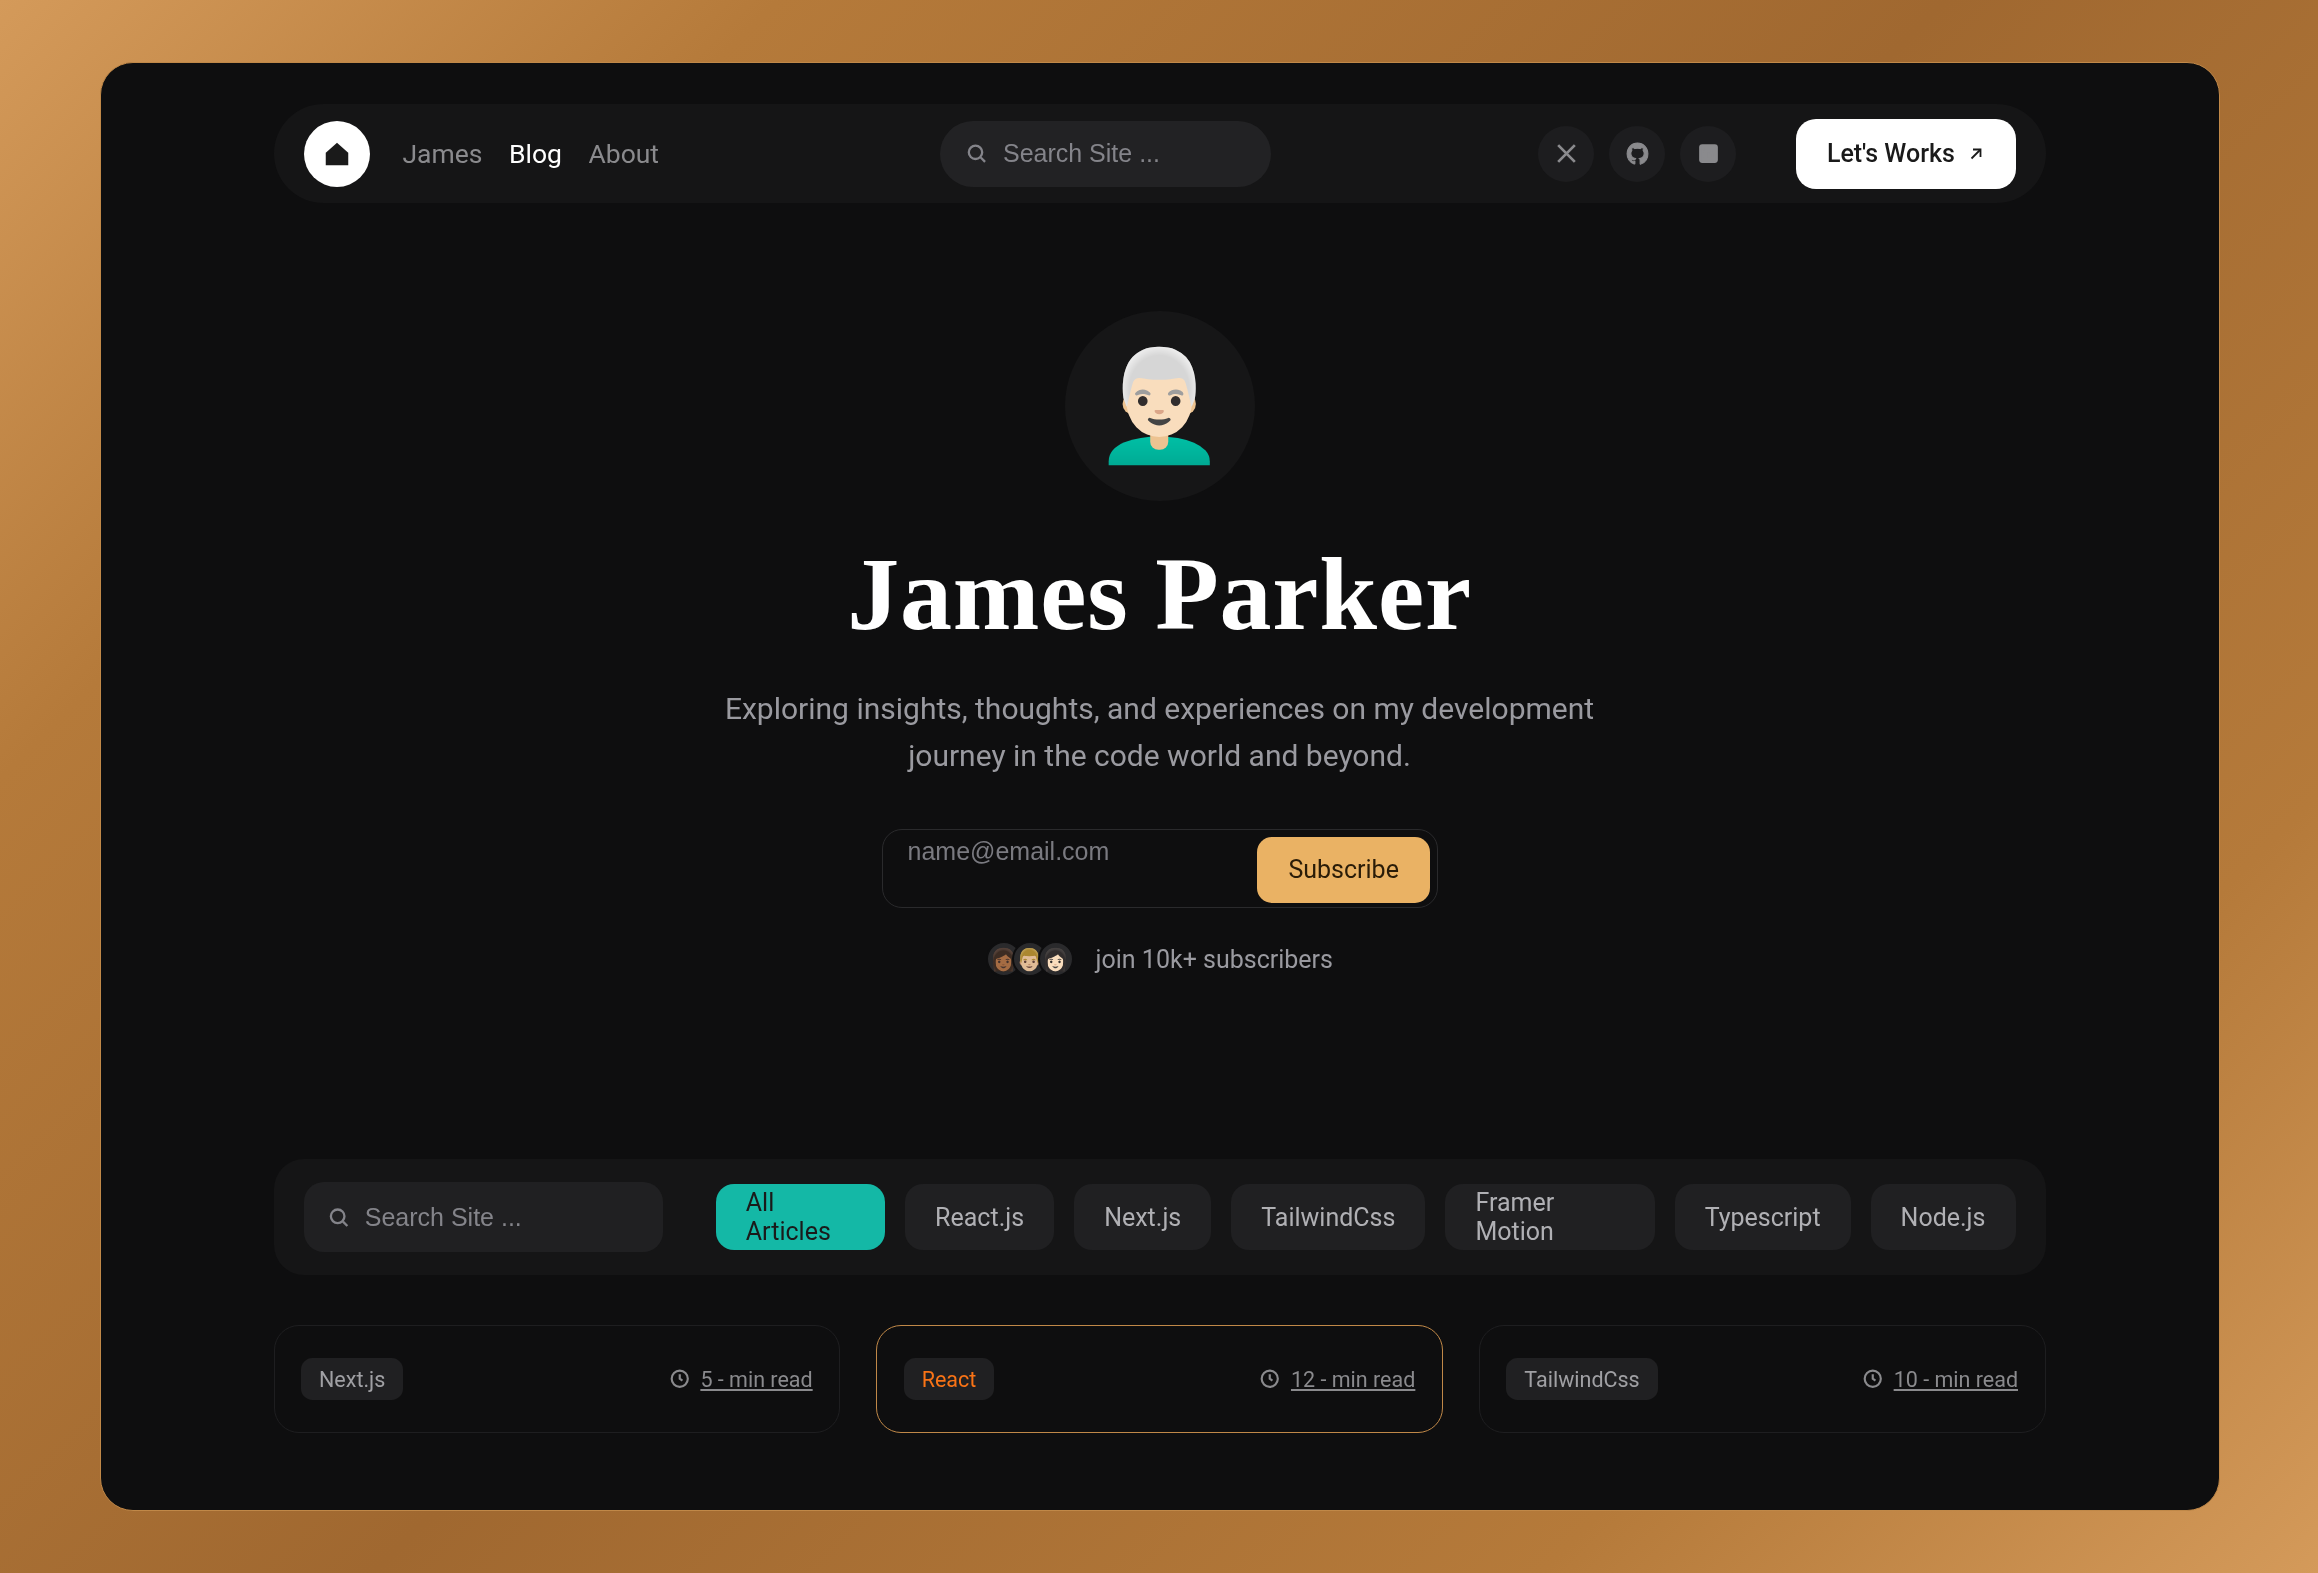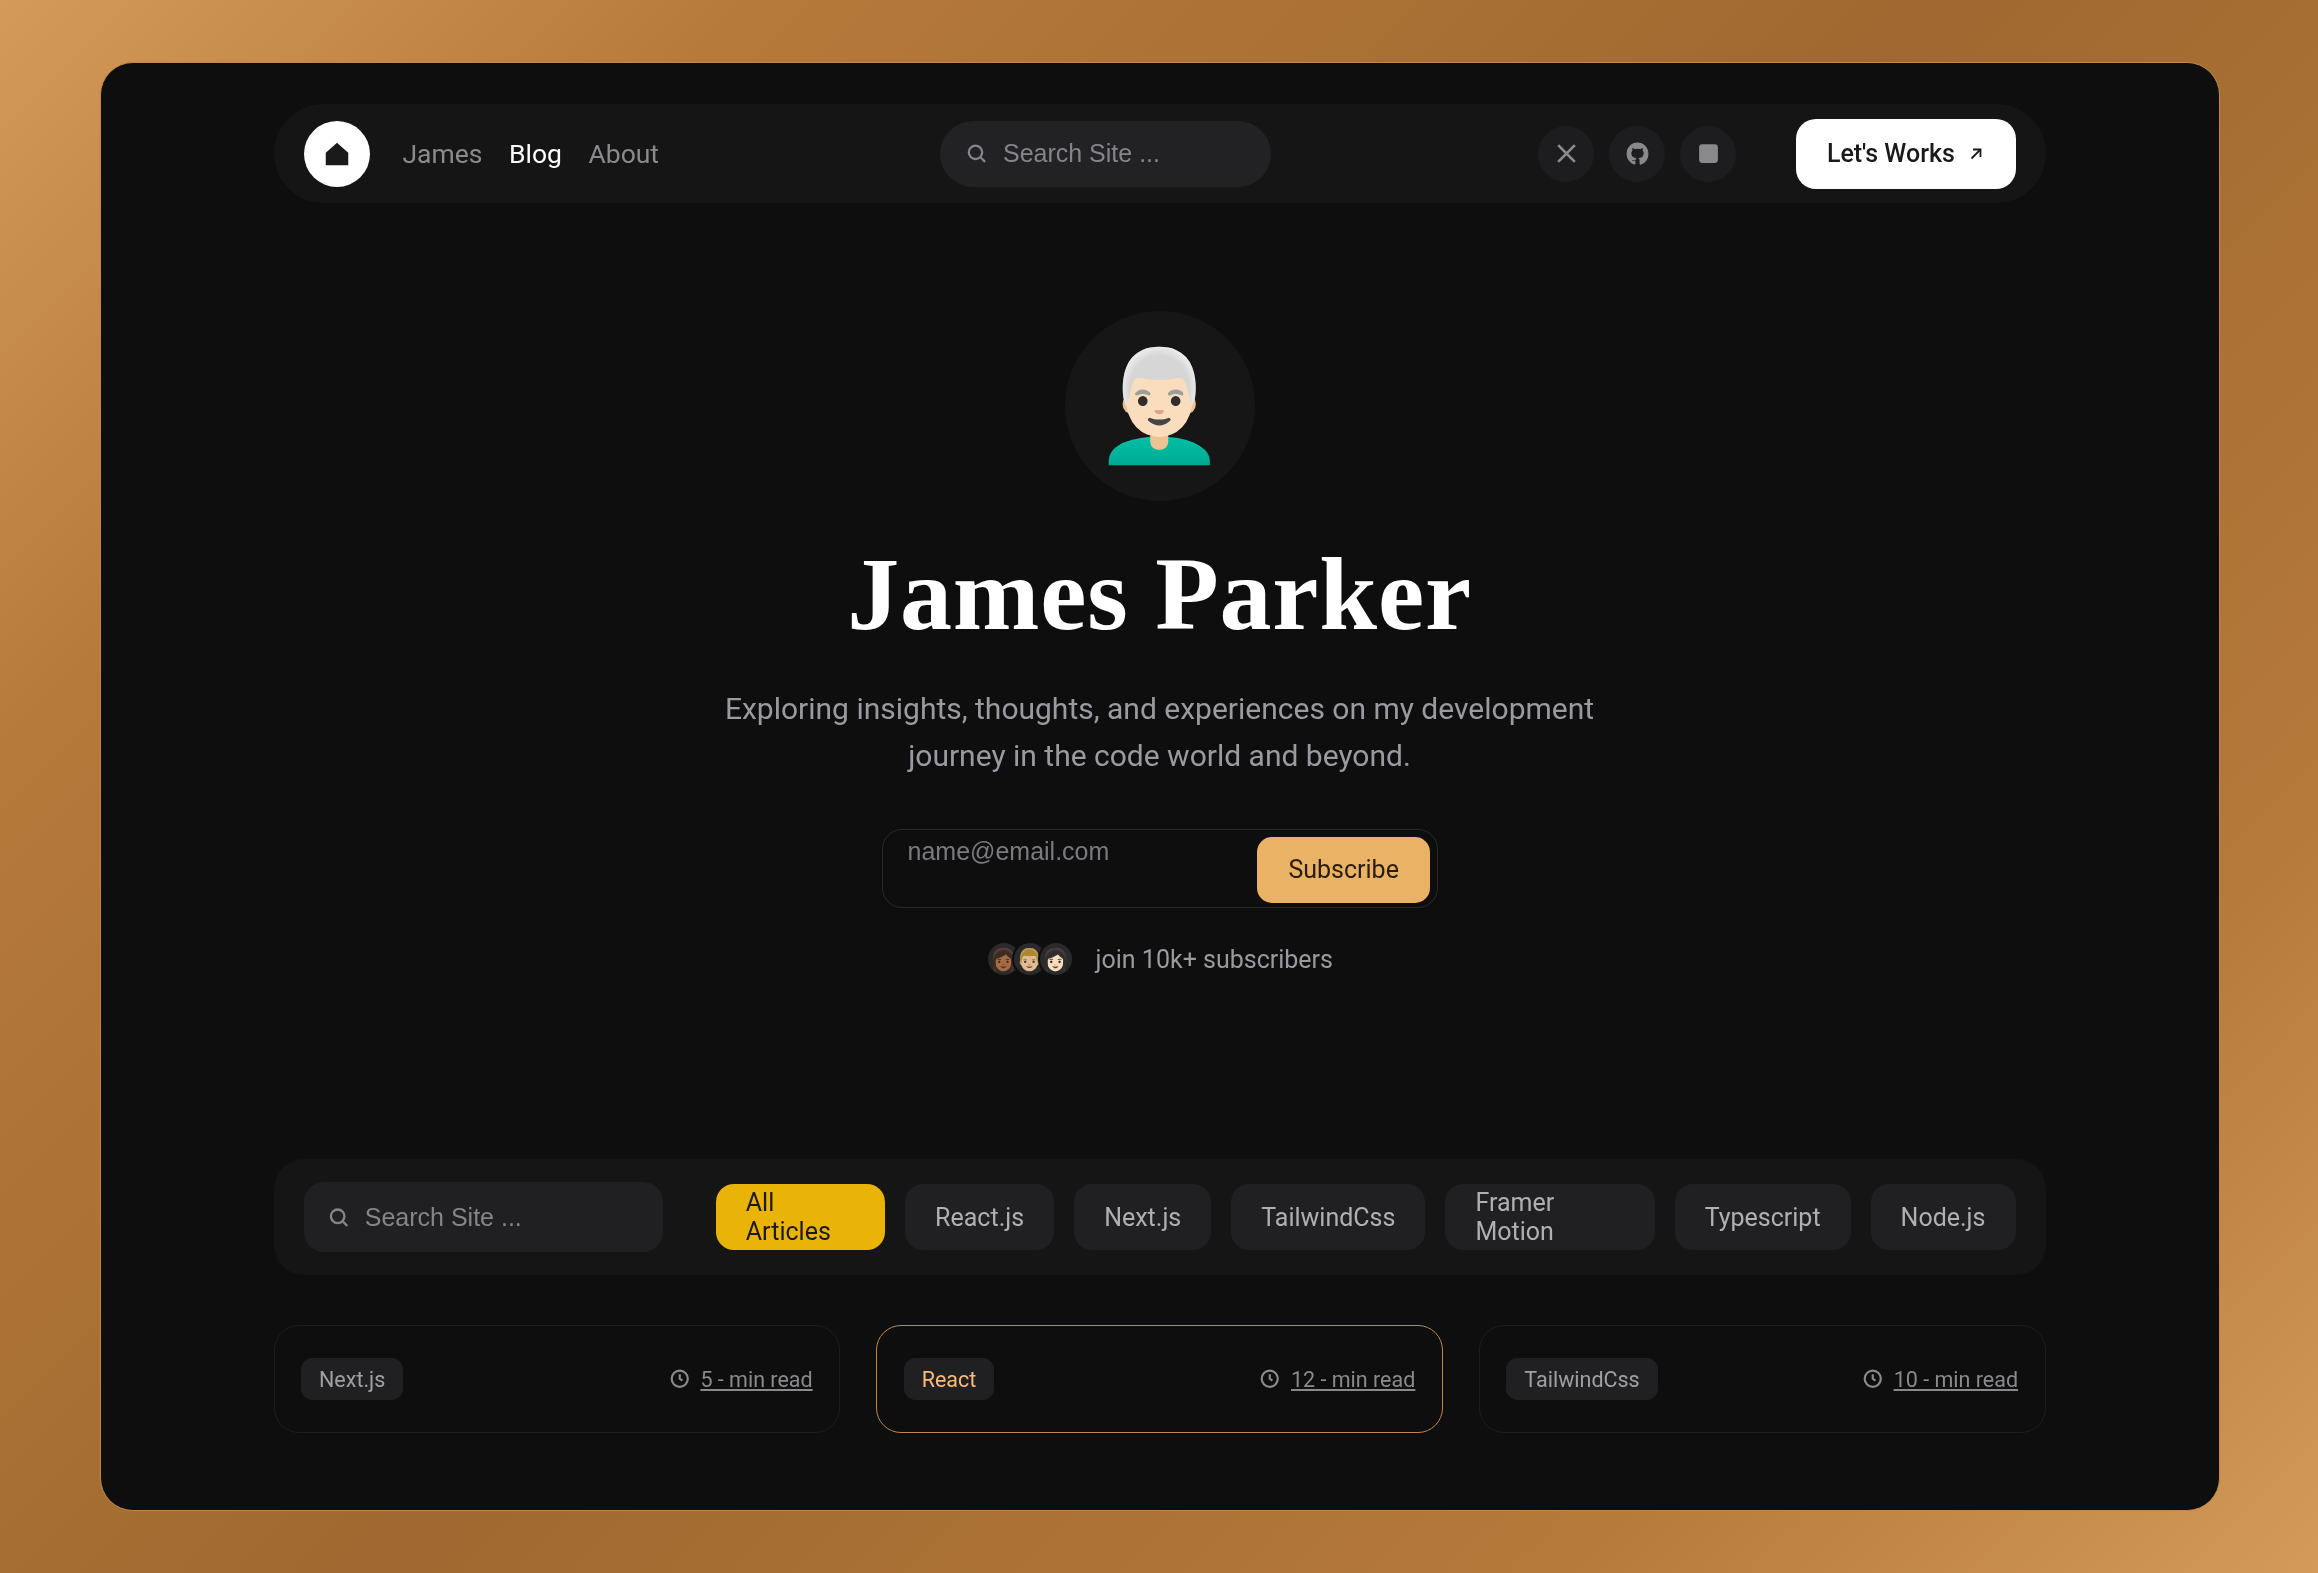--- a/index.html
+++ b/index.html
@@ -210,21 +210,21 @@
     height: 66px;
     padding: 0 30px;
     background: #202022;
     color: #b0b0b4;
     border-radius: 18px;
     font-size: 25px;
     display: flex; align-items: center;
     cursor: pointer;
   }
   .tag-btn.active {
-    background: #eab308;
+    background: #14b8a6;
     color: #1a1a1a;
   }
 
   
   .cards-row {
     width: 1772px;
     margin: 50px auto 0;
     display: flex;
     gap: 36px;
   }
@@ -243,21 +243,21 @@
     border-color: #c08848;
   }
   .card-tag {
     background: #202022;
     color: #a0a0a4;
     font-size: 21.5px;
     padding: 8.3px 18px;
     border-radius: 11.6px;
   }
   .card.highlight .card-tag {
-    color: #fdba74;
+    color: #f97316;
   }
   .card-read {
     display: flex; align-items: center; gap: 10px;
     color: #8a8a8d;
     font-size: 21.5px;
     text-decoration: underline;
   }
 
   .search-icon-svg { width: 26.5px; height: 26.5px; stroke: #84848a; stroke-width: 2.4; fill: none; }
   .clock-svg { width: 21.5px; height: 21.5px; stroke: #8a8a8d; stroke-width: 2.4; fill: none; }

